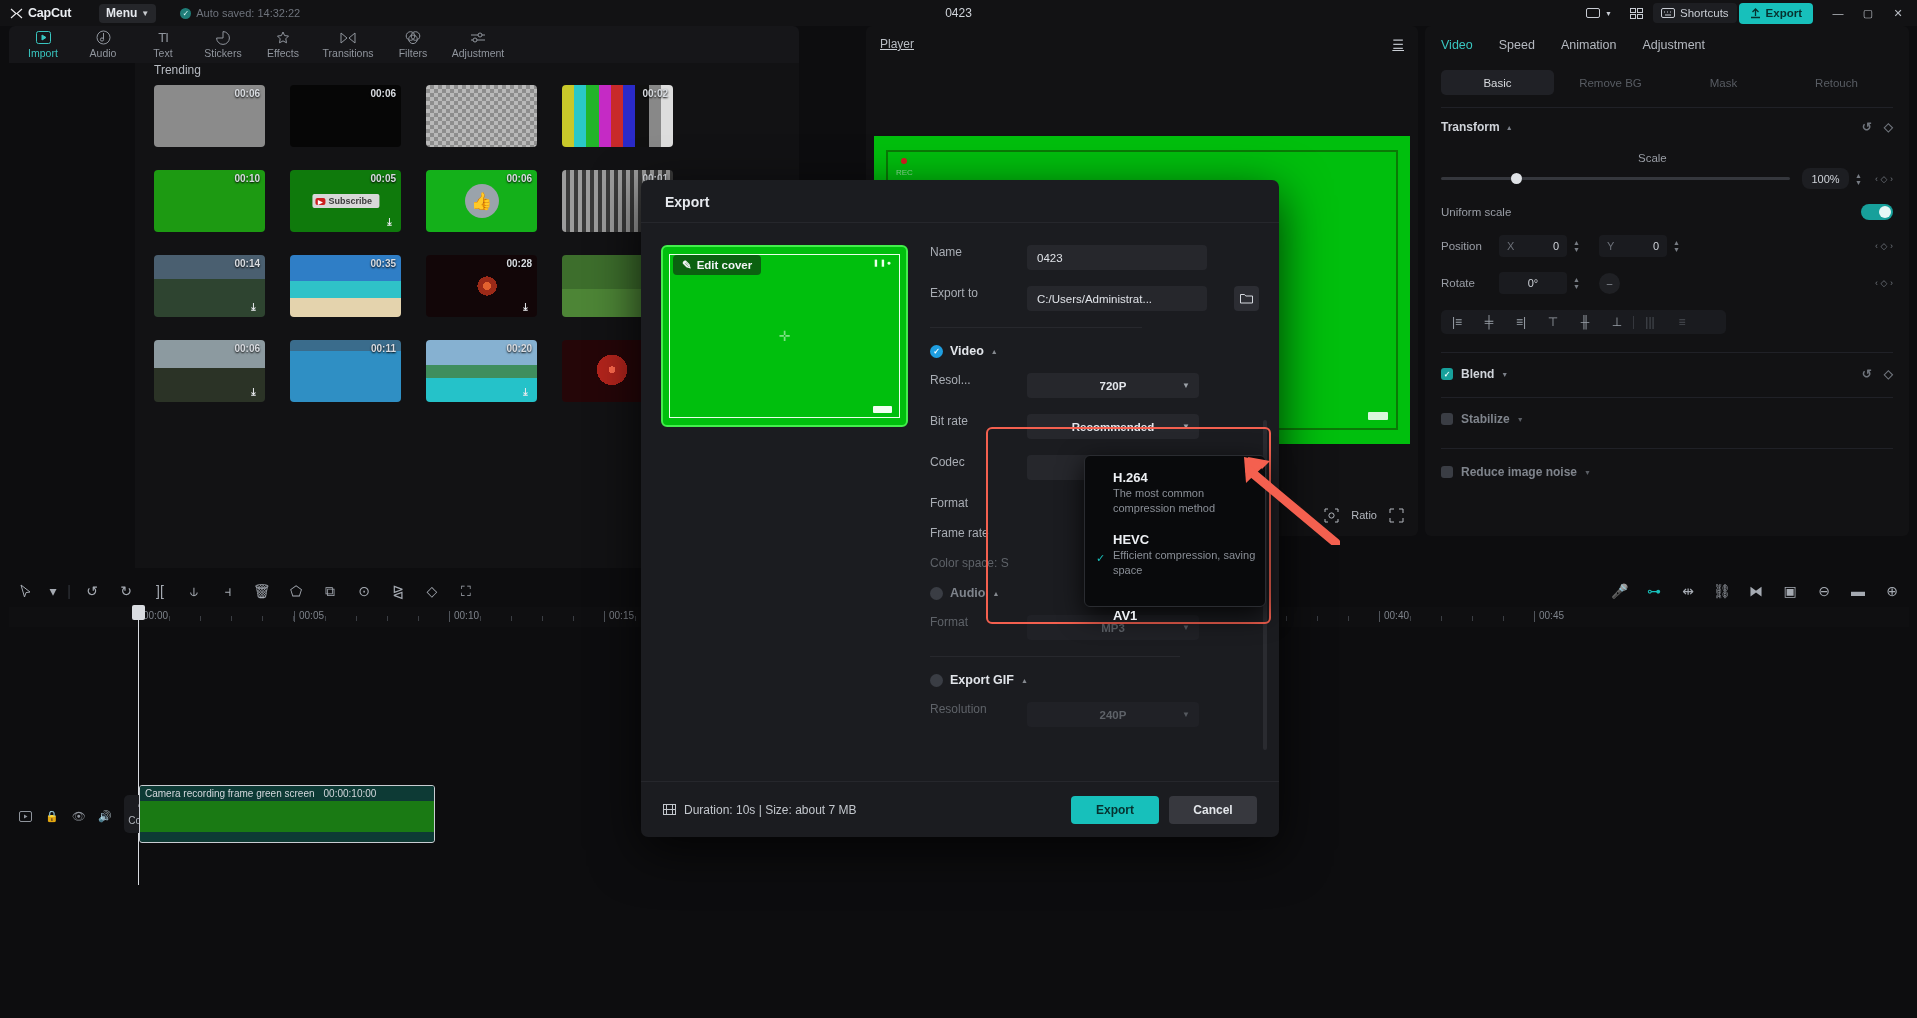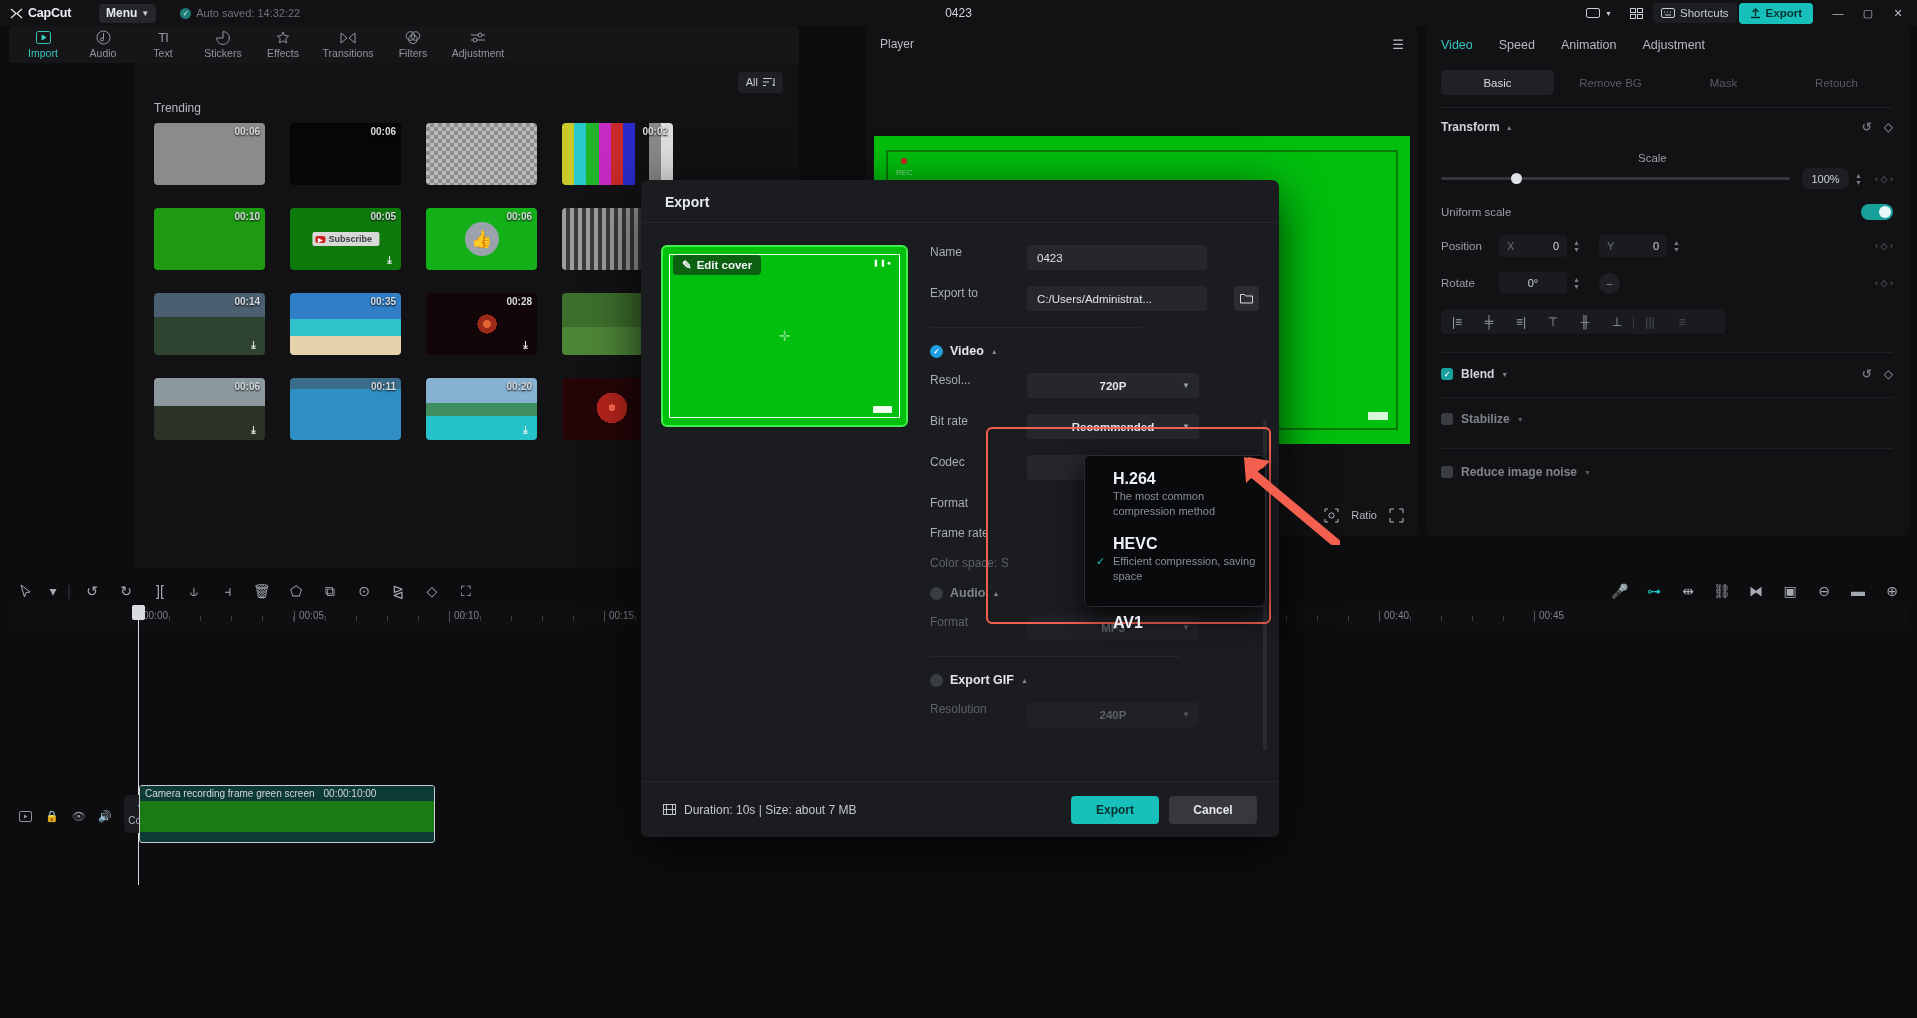--- a/index.html
+++ b/index.html
@@ -122,21 +122,21 @@
   .badge-sub .yt { background: #cc1f1f; color: #fff; font-size: 6px; padding: 0 3px; border-radius: 2px; }
   .thumbup {
     position: absolute; left: 50%; top: 50%; transform: translate(-50%,-50%);
     width: 34px; height: 34px; border-radius: 50%; background: #9aa3ab;
     display: flex; align-items: center; justify-content: center; font-size: 17px; color: #1566c0;
   }
 
   
   .player {
     position: absolute; top: 26px; left: 866px; width: 552px; height: 510px;
-    background: #121214; border-radius: 6px;
+    background: #121214; border-radius: 6px; text-decoration: underline;
   }
   .player-head { height: 36px; display: flex; align-items: center; padding: 0 14px; }
   .player-head .ttl { font-size: 12px; color: #b8bcc3; }
   .player-head .ham { margin-left: auto; font-size: 13px; color: #b8bcc3; }
   .player-stage {
     position: absolute; top: 104px; left: 0; width: 552px; height: 320px;
     display: flex; align-items: center; justify-content: center;
   }
   .green-canvas { width: 536px; height: 308px; background: #00bf0d; position: relative; }
   .gc-inner { position: absolute; inset: 14px 12px; border: 2px solid #0a7a06; }
@@ -286,21 +286,21 @@
   .hilite {
     position: absolute; top: 427px; left: 986px; width: 285px; height: 197px;
     border: 2.5px solid #f4604f; border-radius: 6px; pointer-events: none;
   }
   .dropdown {
     position: absolute; top: 455px; left: 1084px; width: 182px; height: 152px;
     background: #090a0c; border: 1px solid #2a2c31; border-radius: 6px; box-shadow: 0 8px 26px rgba(0,0,0,.8);
     padding: 10px 0;
   }
   .dd-item { padding: 4px 0 6px 28px; position: relative; }
-  .dd-item .t { font-size: 16px; font-weight: bold; color: #eef1f5; }
+  .dd-item .t { font-size: 13px; font-weight: bold; color: #eef1f5; }
   .dd-item .d { font-size: 11px; color: #8a8f97; line-height: 15px; margin-top: 1px; }
   .dd-item .tick { position: absolute; left: 11px; top: 24px; color: #17c0bb; font-size: 11px; }
   .arrow { position: absolute; top: 455px; left: 1230px; width: 110px; height: 90px; }
 
   svg { display: block; }
 </style>
 </head>
 <body>
 
 <div class="app">
@@ -424,31 +424,20 @@
             <circle cx="10" cy="4" r="2" fill="#161619" stroke="#90959d"></circle>
             <circle cx="5" cy="9" r="2" fill="#161619" stroke="#90959d"></circle>
           </svg>
       </span>
       <span>Adjustment</span>
     </div>
   </div>
 
 
   <div class="mediapanel">
-    <div class="media-head">
-      <div class="all-chip">
-        <span>All</span>
-        <span>
-          <svg width="12" height="10" viewBox="0 0 12 10">
-              <path d="M0 1.5h9M0 5h6M0 8.5h3" stroke="#c8ccd3"></path>
-              <path d="M11 1v8M9.3 7.2L11 9l1.7-1.8" stroke="#c8ccd3" fill="none"></path>
-            </svg>
-        </span>
-      </div>
-    </div>
     <div class="trending-lbl">Trending</div>
     <div class="grid">
       <div class="cell sw-gray">
           <span class="dur">00:06</span>
         </div>
       <div class="cell sw-black">
           <span class="dur">00:06</span>
         </div>
       <div class="cell sw-checker">
           <span class="dur"></span>

